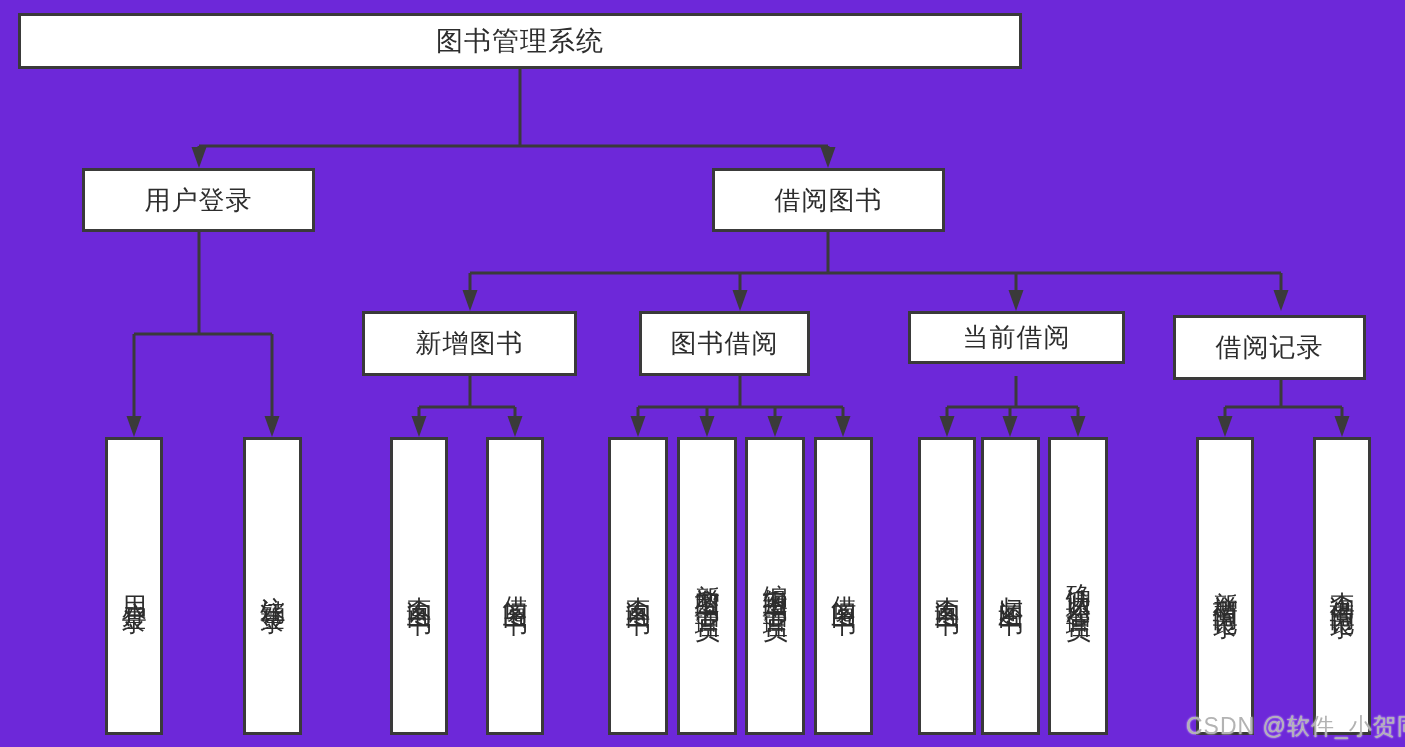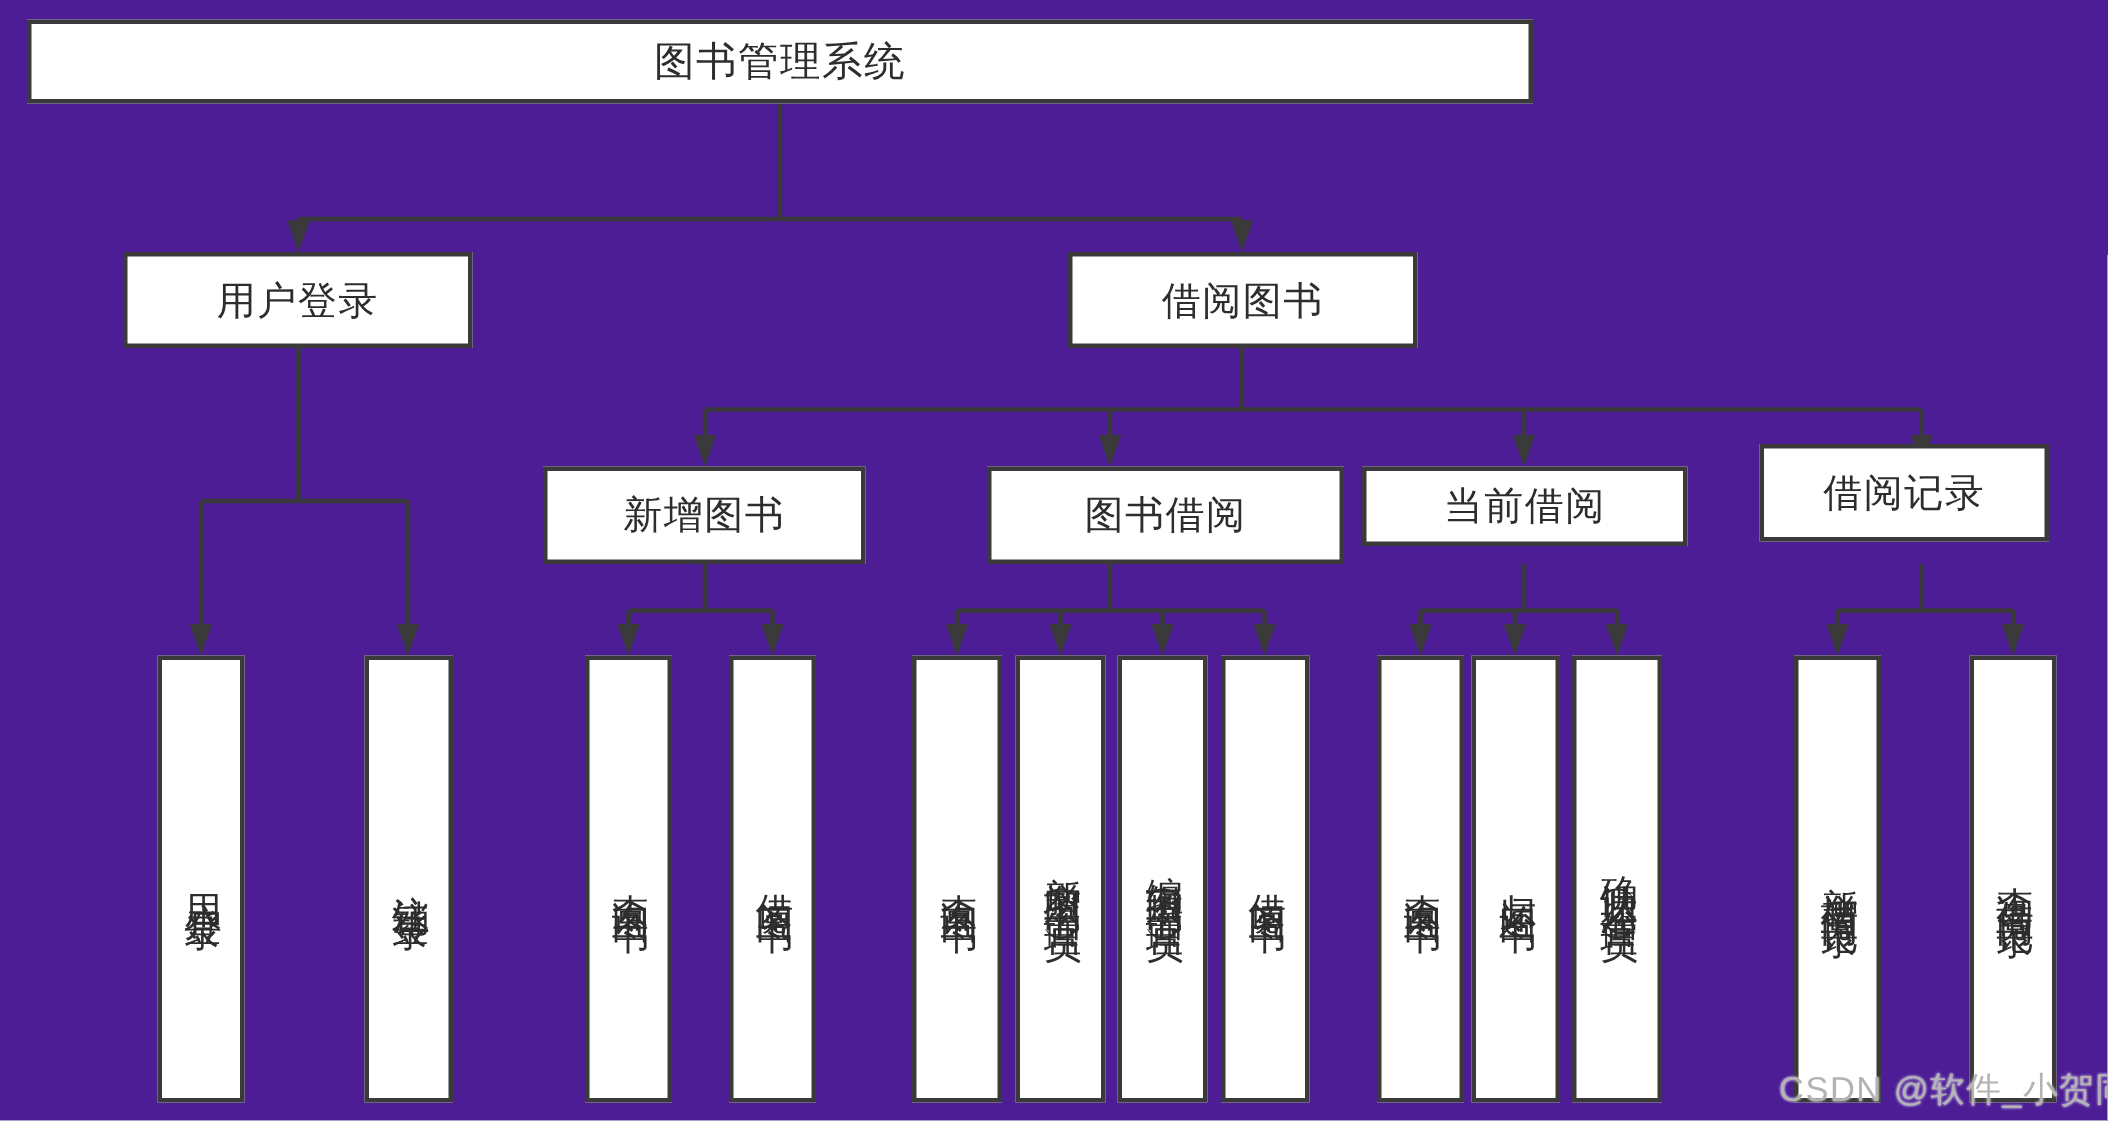--- a/index.html
+++ b/index.html
@@ -1,19 +1,19 @@
 <!DOCTYPE html>
 <html><head>
 <meta charset="utf-8">
 <style>
   html,body { margin:0; padding:0; background:#ffffff; }
   #canvas {
     position:relative;
     width:1405px; height:747px;
-    background:#4c1d95;
+    background:#6d28d9;
     overflow:hidden;
     font-family:"Liberation Sans", sans-serif;
   }
   #wires { position:absolute; left:0; top:0; }
   .box {
     position:absolute;
     box-sizing:border-box;
     background:#ffffff;
     border:3px solid #3a3a3a;
     display:flex;
@@ -84,23 +84,23 @@
       <path d="M1334.5 416 L1349.5 416 L1342 437 Z"></path>
     </g>
   </svg>
 
   <div class="box hbox root-box" style="left:18px;top:13px;width:1004px;height:56px">图书管理系统</div>
 
   <div class="box hbox" style="left:82px;top:168px;width:233px;height:64px">用户登录</div>
   <div class="box hbox" style="left:712px;top:168px;width:233px;height:64px">借阅图书</div>
 
   <div class="box hbox" style="left:362px;top:311px;width:215px;height:65px">新增图书</div>
-  <div class="box hbox" style="left:658px;top:311px;width:238px;height:65px">图书借阅</div>
+  <div class="box hbox" style="left:639px;top:311px;width:171px;height:65px">图书借阅</div>
   <div class="box hbox" style="left:908px;top:311px;width:217px;height:53px">当前借阅</div>
-  <div class="box hbox" style="left:1173px;top:296px;width:193px;height:65px">借阅记录</div>
+  <div class="box hbox" style="left:1173px;top:315px;width:193px;height:65px">借阅记录</div>
 
   <div class="box vbox" style="left:105px;top:437px;width:58px;height:298px">用户登录</div>
   <div class="box vbox" style="left:243px;top:437px;width:59px;height:298px">注销登录</div>
 
   <div class="box vbox" style="left:390px;top:437px;width:58px;height:298px">查询图书</div>
   <div class="box vbox" style="left:486px;top:437px;width:58px;height:298px">借阅图书</div>
 
   <div class="box vbox" style="left:608px;top:437px;width:60px;height:298px">查询图书</div>
   <div class="box vbox" style="left:677px;top:437px;width:60px;height:298px">新增图书（管理员）</div>
   <div class="box vbox" style="left:745px;top:437px;width:60px;height:298px">编辑图书（管理员）</div>

